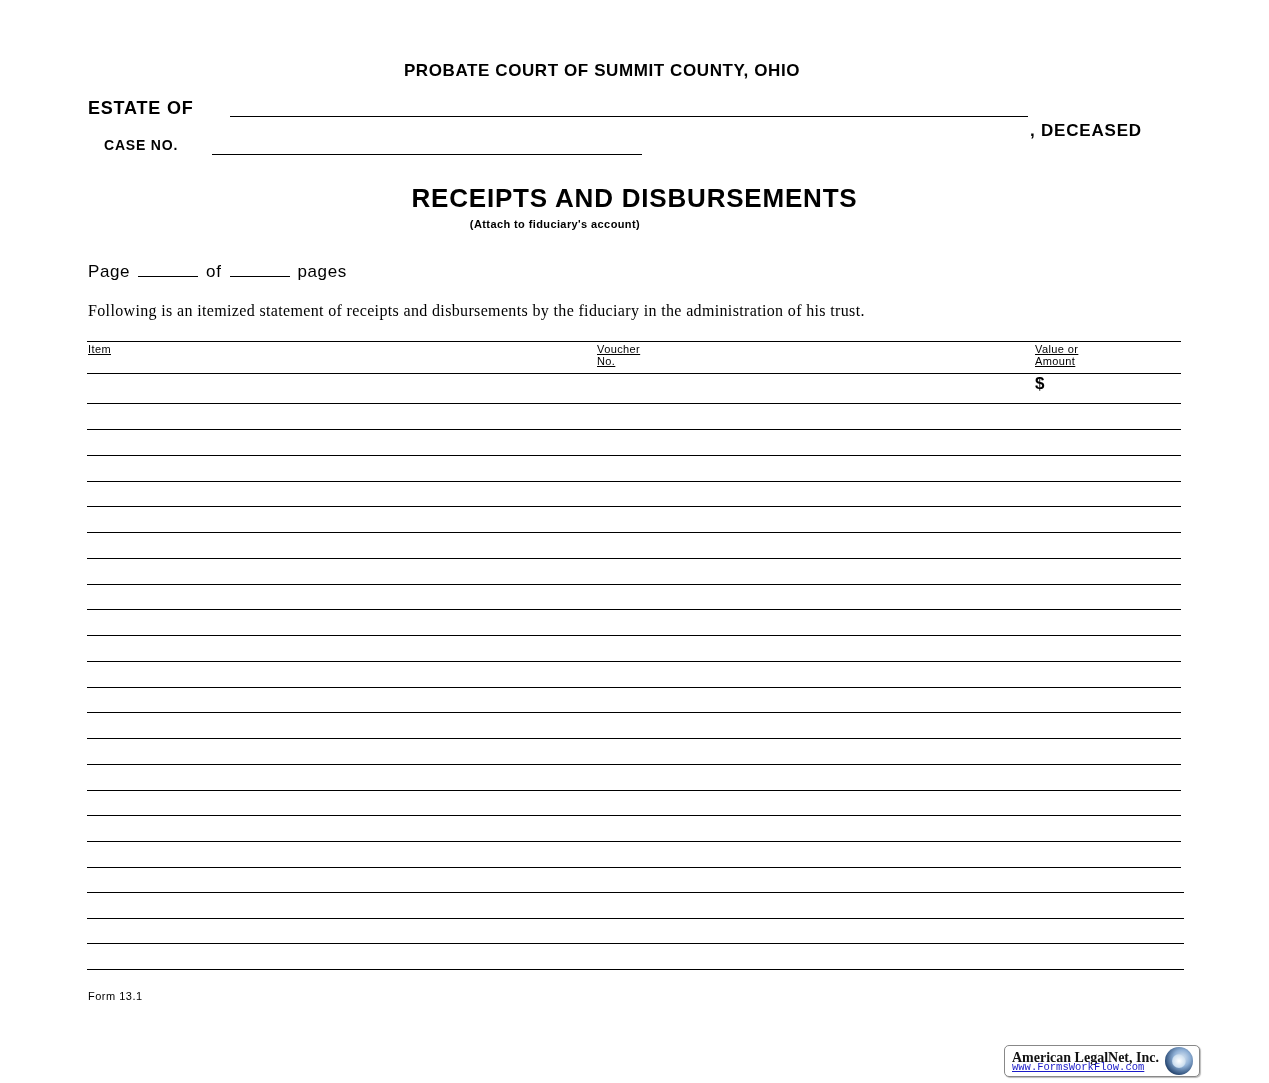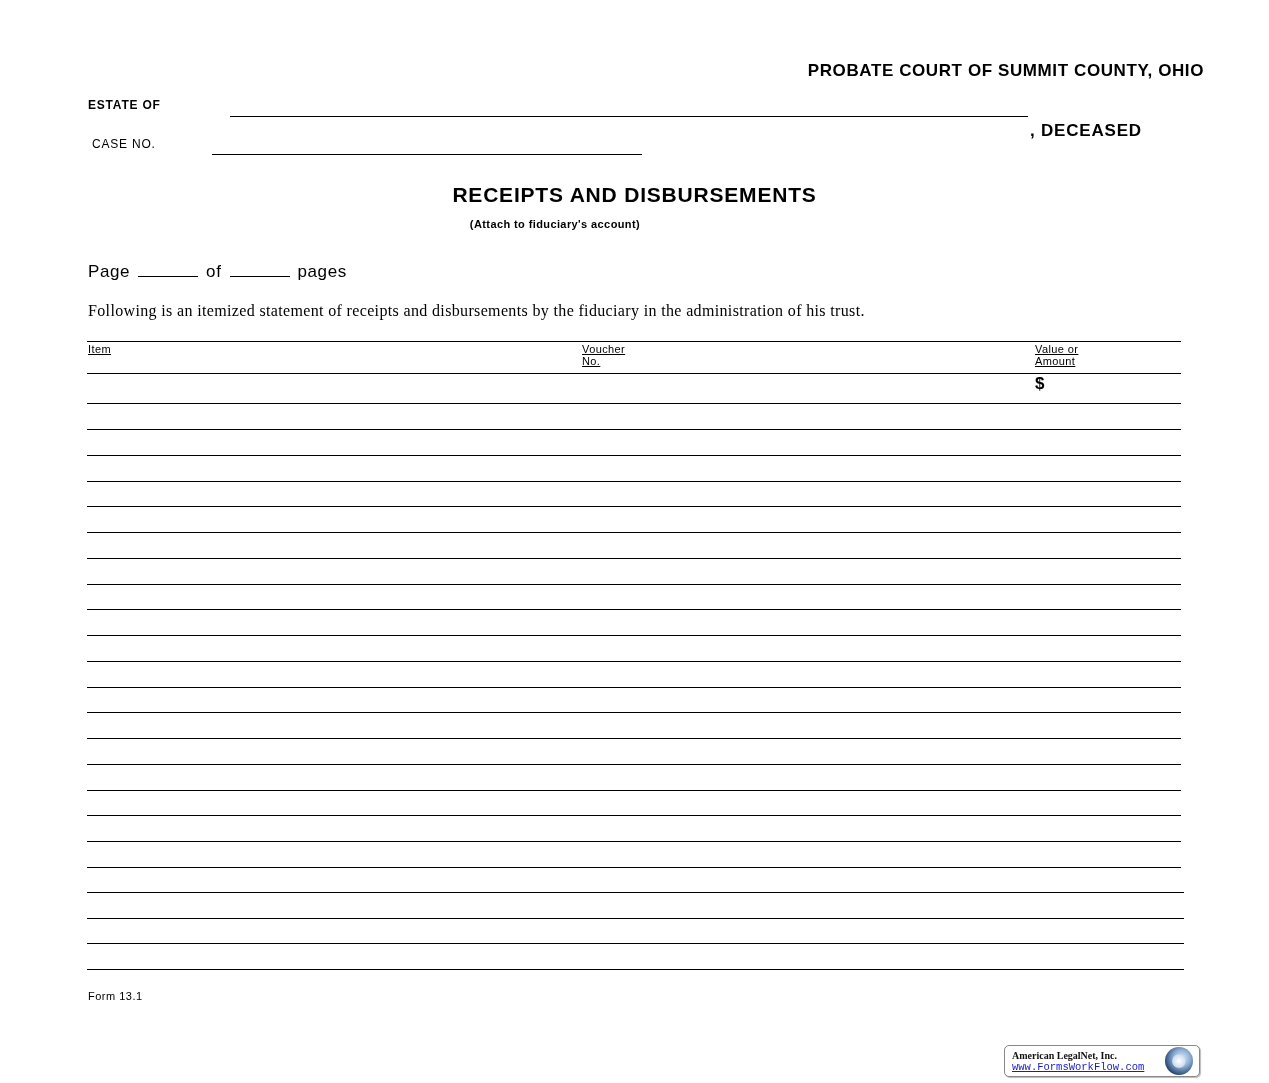--- a/index.html
+++ b/index.html
@@ -11,48 +11,48 @@
     width: 1269px;
     height: 1083px;
     position: relative;
     overflow: hidden;
     font-family: "Liberation Sans", "DejaVu Sans", sans-serif;
     color: #000;
   }
   .abs { position: absolute; }
   .court-title {
     left: 0; width: 1204px; top: 61px;
-    text-align: right;
+    text-align: center;
     font-weight: bold;
     font-size: 17px;
     letter-spacing: 0.6px;
   }
   .estate-label {
     left: 88px; top: 98px;
-    font-weight: bold; font-size: 12px; letter-spacing: 0.8px;
+    font-weight: bold; font-size: 18px; letter-spacing: 0.8px;
   }
   .estate-line {
     left: 230px; top: 116px; width: 798px; height: 0;
     border-top: 1.5px solid #000;
   }
   .deceased-label {
     left: 1030px; top: 97px;
     font-weight: bold; font-size: 17px; letter-spacing: 0.8px; margin-top: 24px;
   }
   .case-label {
-    left: 92px; top: 137px;
-    font-weight: normal; font-size: 12px; letter-spacing: 0.8px;
+    left: 104px; top: 137px;
+    font-weight: bold; font-size: 14px; letter-spacing: 0.8px;
   }
   .case-line {
     left: 212px; top: 154px; width: 430px; height: 0;
     border-top: 1.5px solid #000;
   }
   .form-title {
     left: 0; width: 1269px; top: 183px;
-    text-align: center; font-weight: bold; font-size: 21px; letter-spacing: 0.8px;
+    text-align: center; font-weight: bold; font-size: 26px; letter-spacing: 0.8px;
   }
   .form-subtitle {
     left: 0; width: 1110px; top: 218px;
     text-align: center; font-weight: bold; font-size: 11px; letter-spacing: 0.4px;
   }
   .page-row {
     left: 88px; top: 262px;
     font-size: 17px; letter-spacing: 0.6px;
     display: flex; align-items: baseline; justify-content: center;
   }
@@ -82,21 +82,21 @@
   }
   .logo-box {
     left: 1004px; top: 1045px; width: 194px; height: 30px;
     border: 1px solid #888; border-radius: 5px;
     background: #fff;
     box-shadow: 1px 1px 1px #bbb;
   }
   .logo-name {
     position: absolute; left: 7px; top: 4px;
     font-family: "Liberation Serif", "DejaVu Serif", serif;
-    font-weight: bold; font-size: 10px; color: #111;
+    font-weight: bold; font-size: 14px; color: #111;
   }
   .logo-url {
     position: absolute; left: 7px; top: 15px;
     font-family: Liberation Mono, monospace;
     font-size: 10.5px; color: #1a1ac8; text-decoration: underline;
   }
   .logo-globe {
     position: absolute; left: 160px; top: 1px;
     width: 28px; height: 28px; border-radius: 50%;
     background: radial-gradient(circle at 60% 40%, #dfe9f4 0%, #8fb0d6 35%, #2e4f7a 70%, #111 100%);
@@ -132,21 +132,21 @@
 </div>
 
 <div class="abs intro">Following is an itemized statement of receipts and disbursements by the fiduciary in the administration of his trust.</div>
 
 <div>
   <div class="abs hline" style="top:341px"></div>
 
   <div class="abs col-head" style="left:88px; top:343px;">
     <span>Item</span>
   </div>
-  <div class="abs col-head" style="left:582px; top:343px;">
+  <div class="abs col-head" style="left:597px; top:343px;">
     <div>Voucher</div>
     <div>No.</div>
   </div>
   <div class="abs col-head" style="left:1035px; top:343px;">
     <div>Value or</div>
     <div>Amount</div>
   </div>
 
   <div class="abs hline" style="top:373px"></div>
 

